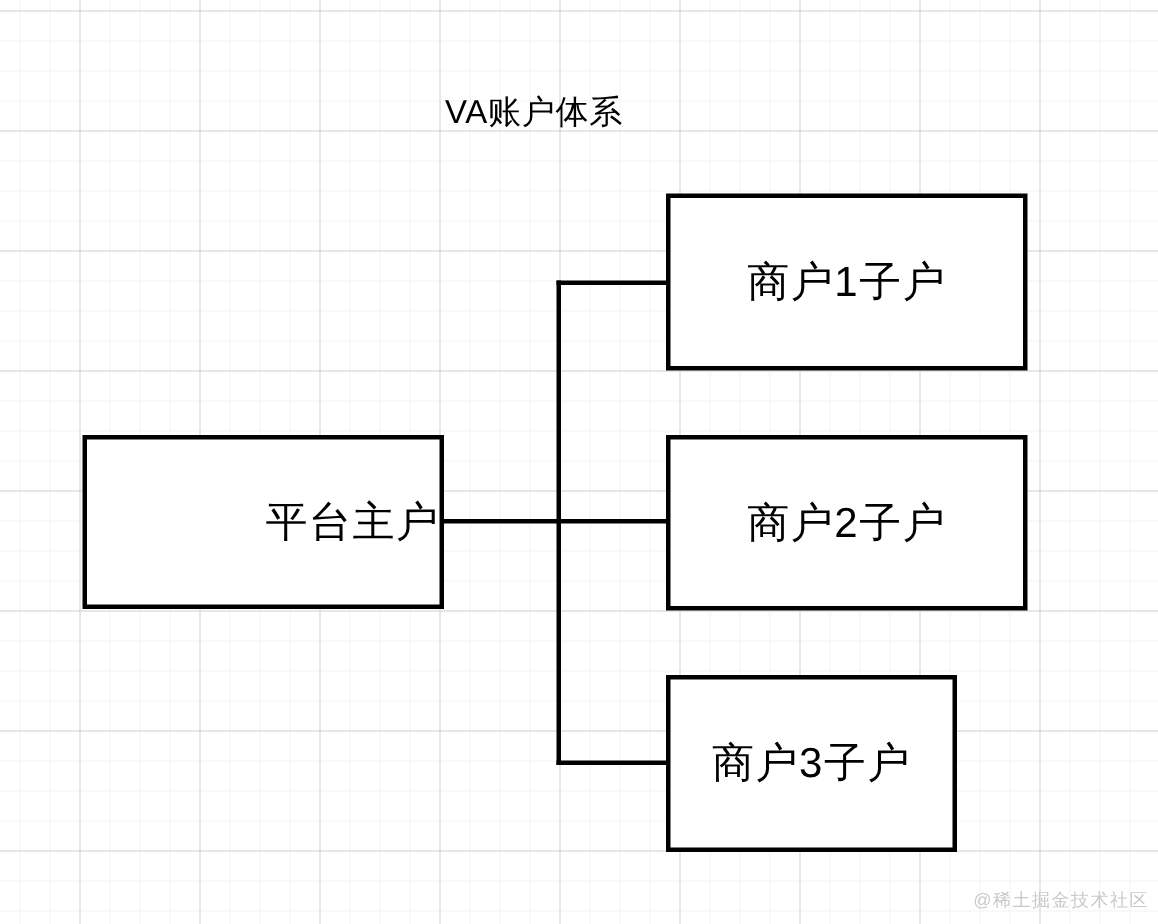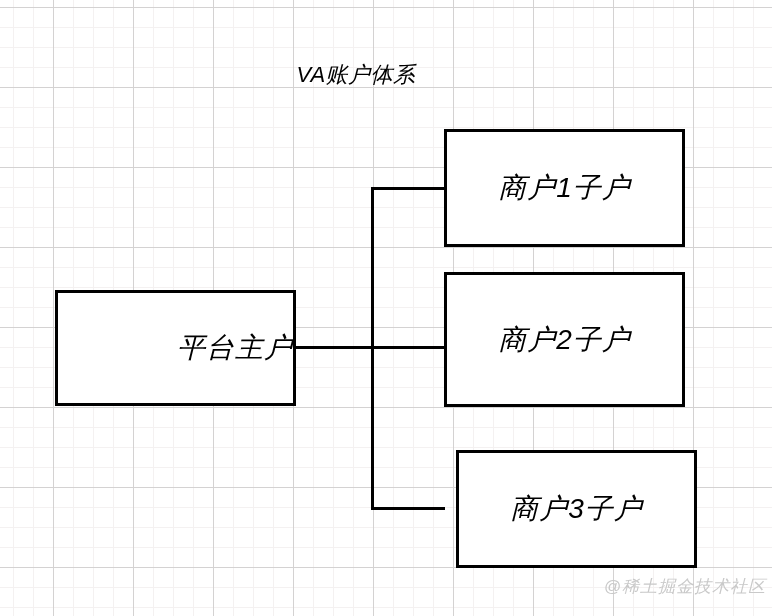--- a/index.html
+++ b/index.html
@@ -15,21 +15,20 @@
     overflow: hidden;
     background-color: #ffffff;
     
     background-image:
       linear-gradient(to right, #d4d2d2 1px, transparent 1px),
       linear-gradient(to bottom, #d4d2d2 1px, transparent 1px),
       linear-gradient(to right, #f4f1f1 1px, transparent 1px),
       linear-gradient(to bottom, #f4f1f1 1px, transparent 1px);
     background-size: 80px 80px, 80px 80px, 20px 20px, 20px 20px;
     background-position: 53px 0, 0 7px, 13px 0, 0 7px;
-    font-style: italic;
   }
   .diagram-title {
     position: absolute;
     left: 250px;
     top: 60px;
     width: 212px;
     text-align: center;
     font-size: 22px;
     color: #000000;
     letter-spacing: 0.5px;
@@ -41,35 +40,35 @@
     background: #ffffff;
     display: flex;
     align-items: center;
     justify-content: center;
     font-size: 28px;
     color: #000000;
     letter-spacing: 1px;
   }
   .node-master   { left: 55px;  top: 290px; width: 241px; height: 116px; justify-content: flex-end; }
   .node-sub1     { left: 444px; top: 129px; width: 241px; height: 118px; }
-  .node-sub2     { left: 444px; top: 272px; width: 241px; height: 135px; }
-  .node-sub3     { left: 456px; top: 450px; width: 241px; height: 118px; }
+  .node-sub2     { left: 444px; top: 290px; width: 241px; height: 117px; }
+  .node-sub3     { left: 444px; top: 450px; width: 194px; height: 118px; }
   .edge {
     position: absolute;
     background: #000000;
   }
   .edge-mid-h  { left: 295px; top: 346px; width: 150px; height: 3px; }
   .edge-trunk-v{ left: 371px; top: 187px; width: 3px;   height: 323px; }
   .edge-top-h  { left: 371px; top: 187px; width: 74px;  height: 3px; }
   .edge-bot-h  { left: 371px; top: 507px; width: 74px;  height: 3px; }
   .watermark {
     position: absolute;
     right: 6px;
-    bottom: 18px;
-    font-size: 17px;
+    bottom: 7px;
+    font-size: 12px;
     color: #c9c9c9;
     letter-spacing: 1px;
     user-select: none;
   }
 </style>
 </head>
 <body>
 
 <div class="canvas">
 

